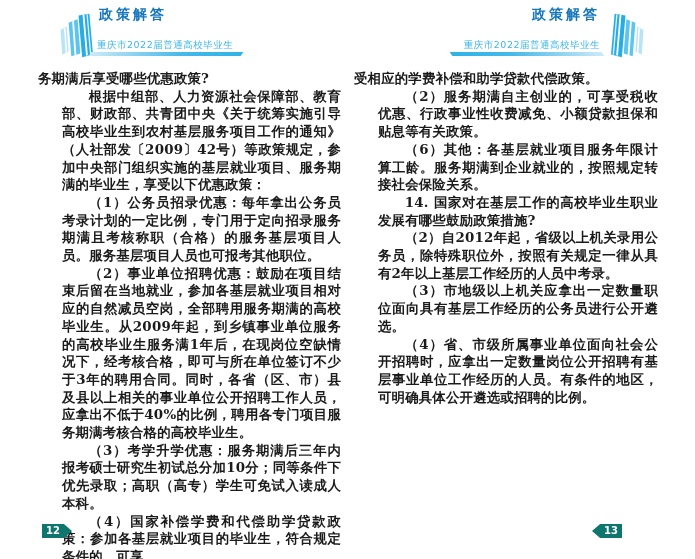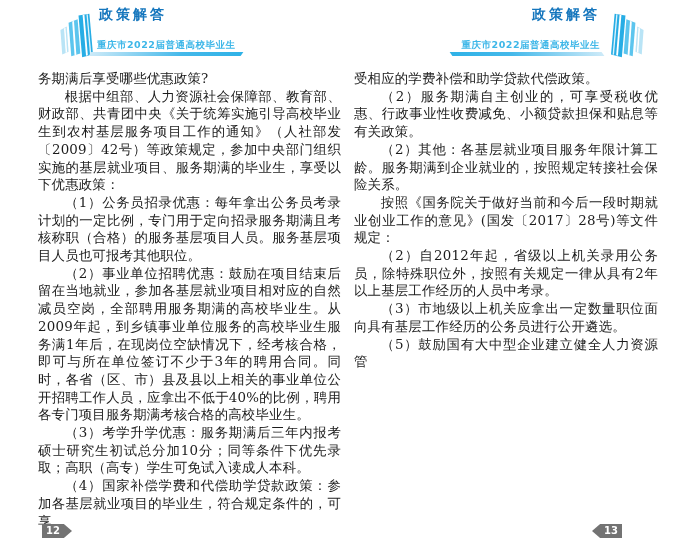--- a/index.html
+++ b/index.html
@@ -15,47 +15,47 @@
   .hdr-left .logo{left:55px;}
   .hdr-right .logo{right:46px;transform:scaleX(-1);}
   .hdr-title{
     position:absolute;top:6px;font-family:"DejaVu Sans", sans-serif;
     font-weight:bold;font-size:14px;letter-spacing:3px;color:#1576bd;white-space:nowrap;
   }
   .hdr-left .hdr-title{left:99px;}
   .hdr-right .hdr-title{right:95px;}
   .hdr-sub{
     position:absolute;top:39px;font-family:"DejaVu Sans", sans-serif;
-    font-weight:bold;font-size:9.5px;letter-spacing:0.5px;color:#3eb7e8;white-space:nowrap;
+    font-weight:normal;font-size:9.5px;letter-spacing:0.5px;color:#3eb7e8;white-space:nowrap;
   }
   .hdr-left .hdr-sub{left:97px;}
   .hdr-right .hdr-sub{right:95px;}
   .swoosh{position:absolute;top:52px;height:4px;}
   .hdr-left .swoosh{
     left:90px;width:152px;transform:skewX(-35deg);
     background:linear-gradient(to right,#cdeaf8,#45b9ea 60%,#2fb2e7);
   }
   .hdr-right .swoosh{
     right:92px;width:152px;transform:skewX(35deg);
     background:linear-gradient(to left,#cdeaf8,#45b9ea 60%,#2fb2e7);
   }
   
   .col{position:absolute;top:70px;}
   .col-left{left:38px;width:303px;}
   .col-right{left:354px;width:304px;}
   .col p{
     margin:0;font-size:13.4px;line-height:17.7px;color:#1b1b1b;
-    text-align:justify;letter-spacing:0.2px;
+    text-align:justify;letter-spacing:0.2px;font-weight:bold;
   }
-  p.indent{text-indent:2em;}
-  p.bold{font-weight:normal;}
+  p.indent{text-indent:2em;margin-left:24px;}
+  p.bold{font-weight:bold;}
   
   .badge{
     position:absolute;top:524px;height:14px;width:30px;box-sizing:border-box;
-    background:#737373;color:#ffffff;font-family:"DejaVu Sans", sans-serif;
+    background:#0f766e;color:#ffffff;font-family:"DejaVu Sans", sans-serif;
     font-weight:bold;font-size:10px;line-height:14px;text-align:center;
   }
   .badge-left{
     left:42px;padding-right:8px;
     clip-path:polygon(0 0,73% 0,100% 50%,73% 100%,0 100%);
   }
   .badge-right{
     left:592px;padding-left:8px;
     clip-path:polygon(27% 0,100% 0,100% 100%,27% 100%,0 50%);
   }
@@ -98,21 +98,21 @@
   <p class="indent">根据中组部、人力资源社会保障部、教育部、财政部、共青团中央《关于统筹实施引导高校毕业生到农村基层服务项目工作的通知》（人社部发〔2009〕42号）等政策规定，参加中央部门组织实施的基层就业项目、服务期满的毕业生，享受以下优惠政策：</p>
   <p class="indent">（1）公务员招录优惠：每年拿出公务员考录计划的一定比例，专门用于定向招录服务期满且考核称职（合格）的服务基层项目人员。服务基层项目人员也可报考其他职位。</p>
   <p class="indent">（2）事业单位招聘优惠：鼓励在项目结束后留在当地就业，参加各基层就业项目相对应的自然减员空岗，全部聘用服务期满的高校毕业生。从2009年起，到乡镇事业单位服务的高校毕业生服务满1年后，在现岗位空缺情况下，经考核合格，即可与所在单位签订不少于3年的聘用合同。同时，各省（区、市）县及县以上相关的事业单位公开招聘工作人员，应拿出不低于40%的比例，聘用各专门项目服务期满考核合格的高校毕业生。</p>
   <p class="indent">（3）考学升学优惠：服务期满后三年内报考硕士研究生初试总分加10分；同等条件下优先录取；高职（高专）学生可免试入读成人本科。</p>
   <p class="indent">（4）国家补偿学费和代偿助学贷款政策：参加各基层就业项目的毕业生，符合规定条件的，可享</p>
 </div>
 
 <div class="col col-right">
   <p>受相应的学费补偿和助学贷款代偿政策。</p>
   <p class="indent">（2）服务期满自主创业的，可享受税收优惠、行政事业性收费减免、小额贷款担保和贴息等有关政策。</p>
-  <p class="indent">（2）其他：各基层就业项目服务年限计算工龄。服务期满到企业就业的，按照规定转接社会保险关系。</p>
-  <p class="indent">按照《国务院关于做好当前和今后一段时期就业创业工作的意见》(国发〔2017〕28号)等文件规定：</p>
+  <p class="indent">（6）其他：各基层就业项目服务年限计算工龄。服务期满到企业就业的，按照规定转接社会保险关系。</p>
+  <p class="indent bold">14. 国家对在基层工作的高校毕业生职业发展有哪些鼓励政策措施?</p>
   <p class="indent">（2）自2012年起，省级以上机关录用公务员，除特殊职位外，按照有关规定一律从具有2年以上基层工作经历的人员中考录。</p>
   <p class="indent">（3）市地级以上机关应拿出一定数量职位面向具有基层工作经历的公务员进行公开遴选。</p>
-  <p class="indent">（5）鼓励国有大中型企业建立健全人力资源管</p>
+  <p class="indent">（4）省、市级所属事业单位面向社会公开招聘时，应拿出一定数量岗位公开招聘有基层事业单位工作经历的人员。有条件的地区，可明确具体公开遴选或招聘的比例。</p>
 </div>
 
 <div class="badge badge-left">12</div>
 <div class="badge badge-right">13</div>
 
 </body></html>

